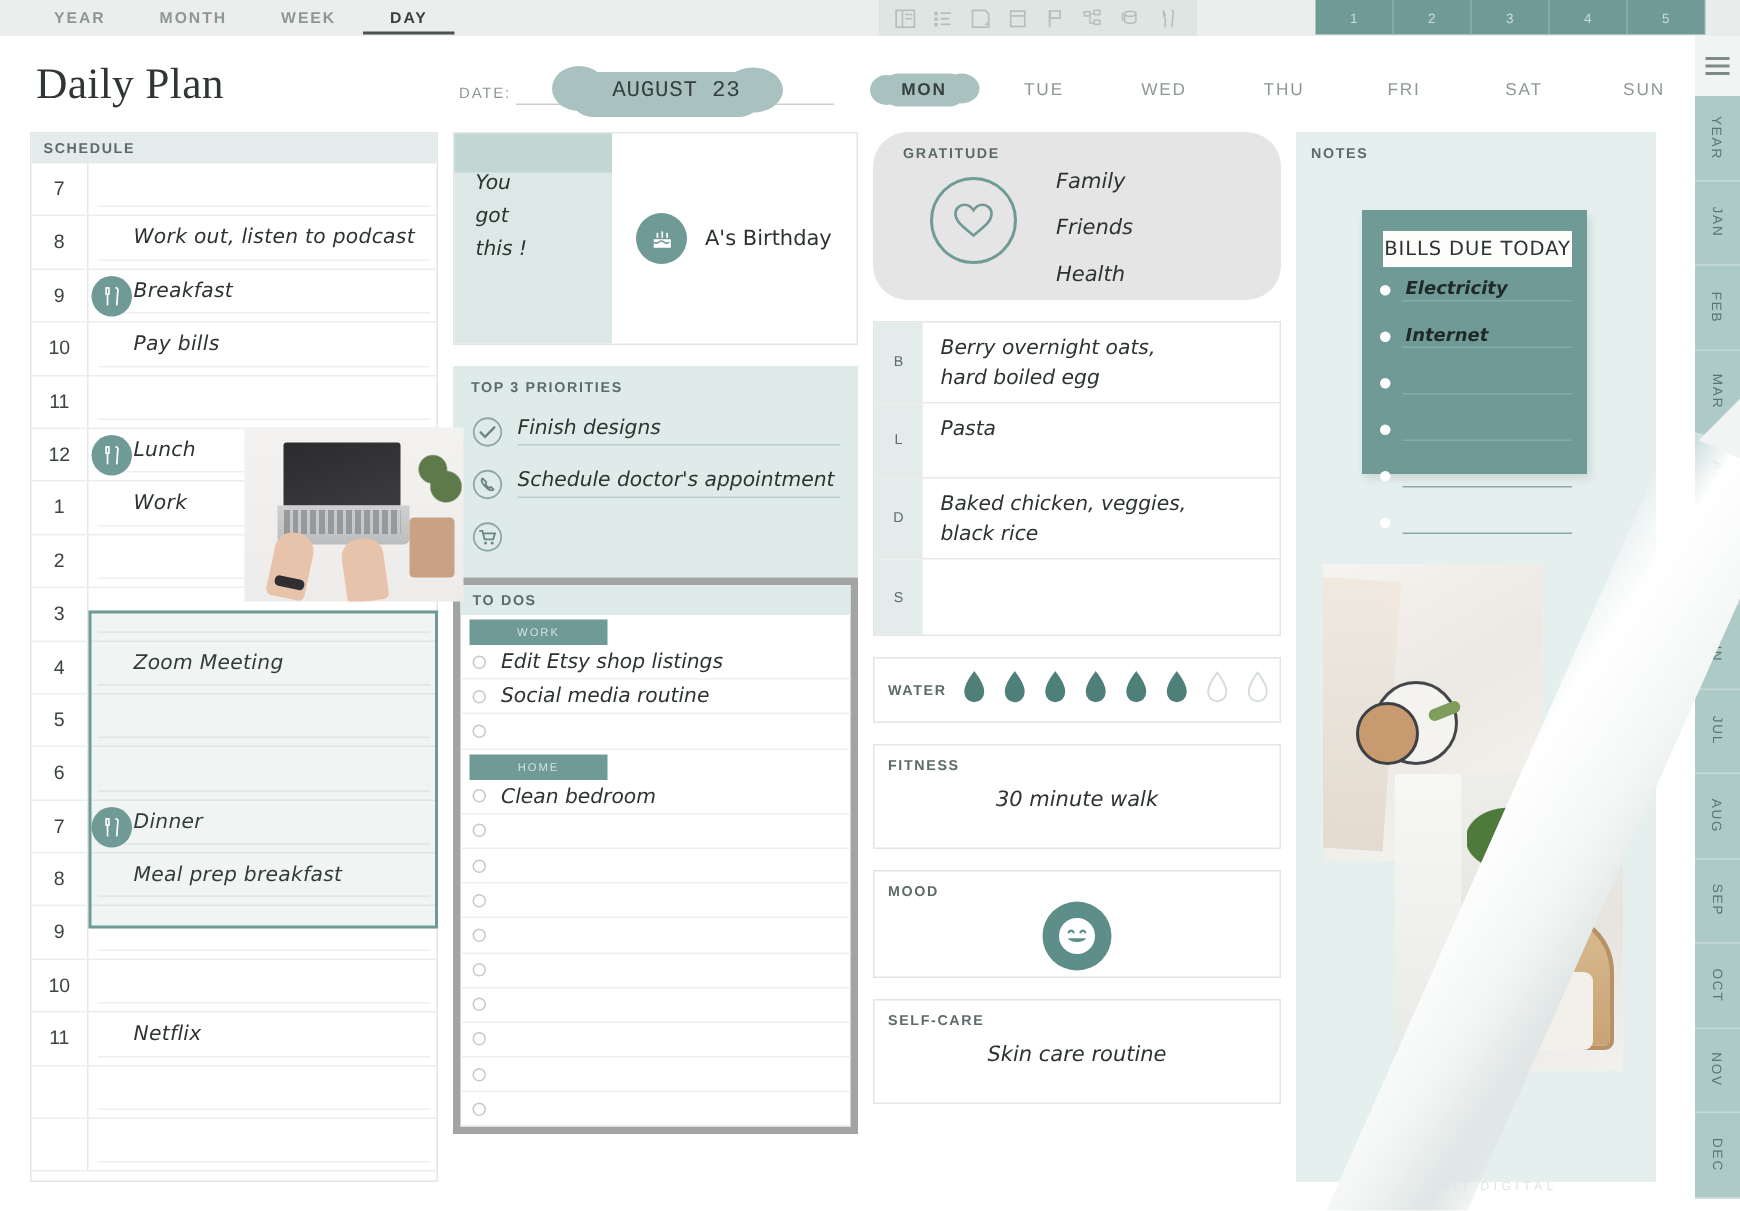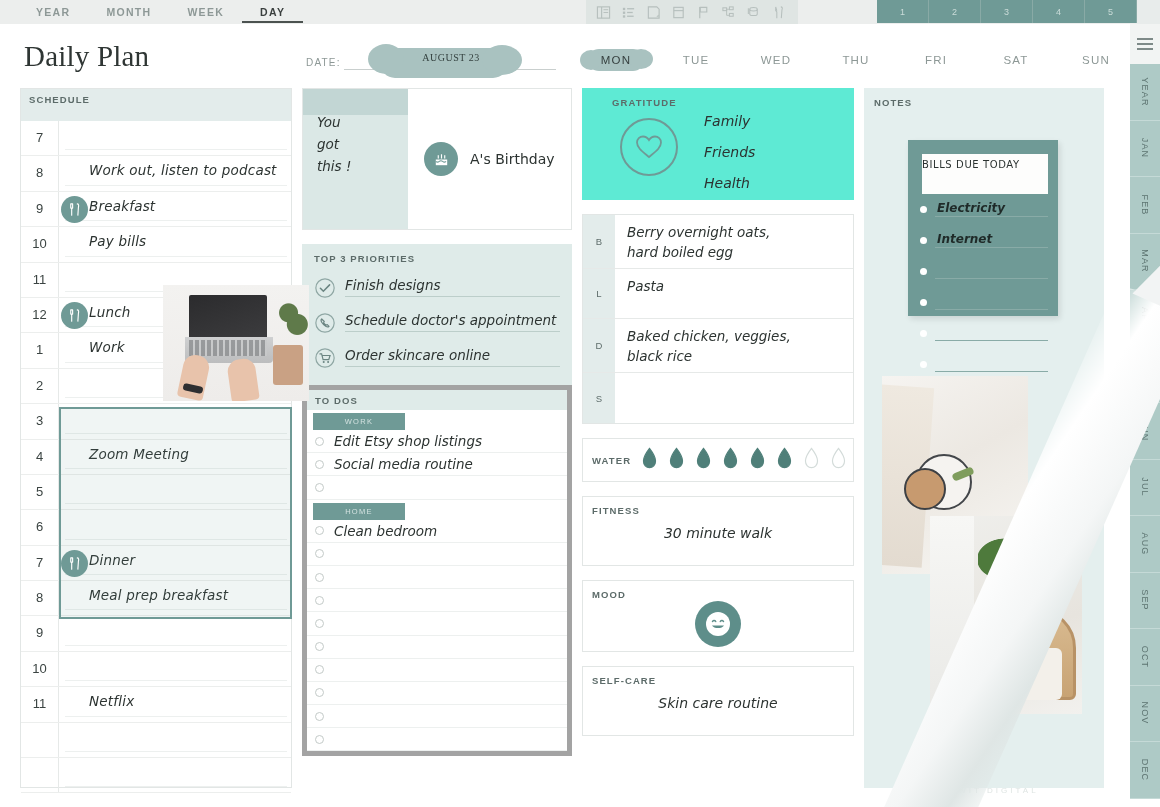--- a/index.html
+++ b/index.html
@@ -53,48 +53,48 @@
     position:absolute; left:74px; top:-2px; width:128px; height:30px;
     background:#a9c2c0; border-radius:50px;
   }
   .date-cloud:before, .date-cloud:after {
     content:""; position:absolute; background:#a9c2c0; border-radius:50%;
   }
   .date-cloud:before { width:36px; height:30px; left:-12px; top:-4px; }
   .date-cloud:after  { width:40px; height:30px; right:-14px; top:-3px; }
   .date-value {
     position:absolute; left:90px; top:2px; width:110px; text-align:center;
-    font-family:Liberation Serif, serif; font-size:10px; color:#33403e;
+    font-family:Liberation Mono, monospace; font-size:15px; color:#33403e;
     letter-spacing:.5px; z-index:3;
   }
 
   .weekdays { position:absolute; left:576px; top:48px; width:560px; display:flex; }
   .wd {
     width:80px; text-align:center; font-size:11.5px; letter-spacing:1.2px;
     color:#8d9896; position:relative; padding:6px 0;
   }
   .wd .blob {
     position:absolute; left:50%; top:1px; transform:translateX(-50%);
     width:56px; height:22px; background:#a9c2c0; border-radius:40px; z-index:0;
   }
   .wd .blob:before, .wd .blob:after {
     content:""; position:absolute; background:#a9c2c0; border-radius:50%;
   }
   .wd .blob:before { width:22px; height:20px; left:-8px; top:1px; }
   .wd .blob:after  { width:24px; height:20px; right:-9px; top:0px; }
   .wd span { position:relative; z-index:2; }
-  .wd.active span { color:#36403f; font-weight:400; }
+  .wd.active span { color:#36403f; font-weight:700; }
 
   
   .schedule {
     position:absolute; left:20px; top:88px; width:272px; height:700px;
     background:#fff; border:1px solid #e2e6e5;
   }
   .sched-head {
-    height:32px; background:#e3eceb; font-size:9.5px; letter-spacing:1.1px;
+    height:20px; background:#e3eceb; font-size:9.5px; letter-spacing:1.1px;
     color:#5c6b69; padding:5px 0 0 8px; font-weight:600;
   }
   .sched-rows { position:relative; }
   .srow { height:35.4px; display:flex; border-bottom:1px solid #eceeed; position:relative; }
   .srow .hr {
     width:38px; text-align:center; font-size:13px; color:#3b4442;
     padding-top:9px; border-right:1px solid #e6e9e8; flex:none;
   }
   .srow .body { flex:1; position:relative; }
   .srow .body:after {
@@ -183,21 +183,21 @@
   }
   .td-row { height:23.2px; border-bottom:1px solid #edf0ef; display:flex; align-items:center; padding-left:8px; }
   .td-circ { width:9px; height:9px; border-radius:50%; border:1px solid #c3cac8; flex:none; }
   .td-txt {
     margin-left:10px; font-family:"DejaVu Sans", sans-serif; font-style:italic;
     font-size:13.5px; color:#2c3331; white-space:nowrap;
   }
 
   
   .col3 { position:absolute; left:582px; top:88px; width:272px; }
-  .grat { background:#5eead4; height:112px; padding:9px 30px; position:relative; }
+  .grat { background:#e5e5e5; height:112px; padding:9px 20px; position:relative;border-radius:23px; }
   .grat-ic { position:absolute; left:38px; top:30px; width:58px; height:58px;
     border:2px solid #6f9a96; border-radius:50%;
     display:flex; align-items:center; justify-content:center; }
   .grat-list {
     position:absolute; left:122px; top:18px;
     font-family:"DejaVu Sans", sans-serif; font-style:italic;
     font-size:14px; line-height:31px; color:#2c3331;
   }
   .meals { border:1px solid #e2e6e5; }
   .meal-row { display:flex; border-bottom:1px solid #e6e9e8; min-height:50px; }
@@ -230,23 +230,23 @@
   
   .notes {
     position:absolute; left:864px; top:88px; width:240px; height:700px;
     background:#e4efee; padding:9px 0 0 10px;
   }
   .sticky {
     position:absolute; left:44px; top:52px; width:150px; height:176px;
     background:#6f9a96; box-shadow:2px 3px 6px rgba(0,0,0,.11);
   }
   .sticky-title {
-    margin:14px 10px 0 14px; background:#fdfdfc; height:40px;
-    font-family:"DejaVu Sans", sans-serif; font-size:10px; color:#2c3331;
-    padding-top:5px; letter-spacing:.6px;
+    margin:14px 10px 0 14px; background:#fdfdfc; height:24px;
+    font-family:"DejaVu Sans", sans-serif; font-size:13px; color:#2c3331;
+    text-align:center; padding-top:5px; letter-spacing:.6px;
   }
   .bill-row { display:flex; align-items:center; margin:8px 10px 16px 12px;font-weight:bold; }
   .bill-dot { width:7px; height:7px; border-radius:50%; background:#fff; flex:none; }
   .bill-line { flex:1; margin-left:8px; border-bottom:1px solid #89aba7; position:relative; height:15px; }
   .bill-txt {
     position:absolute; left:2px; bottom:1px;
     font-family:"DejaVu Sans", sans-serif; font-style:italic;
     font-size:12px; color:#1f2a28; white-space:nowrap;
   }
   .ph1 {
@@ -613,21 +613,20 @@
               </svg></span>
      <span class="prio-txt">Schedule doctor's appointment</span>
    </div>
           <div class="prio-item">
      <span class="prio-ic"><svg width="22" height="22" viewBox="0 0 24 24">
                 <circle cx="12" cy="12" r="10" fill="none" stroke="#8fa7a4" stroke-width="1.3"></circle>
                 <path d="M6.5 7.5h1.8l1.6 6.2h6.2l1.4-4.4H9.2" fill="none" stroke="#6b8582" stroke-width="1.3" stroke-linecap="round"></path>
                 <circle cx="10.6" cy="16.3" r="1.1" fill="#6b8582"></circle>
                 <circle cx="15.4" cy="16.3" r="1.1" fill="#6b8582"></circle>
               </svg></span>
-     <span class="prio-txt">Order  skincare  online</span>
    </div>
         </div>
     </div>
 
     <div class="todos">
       <div class="todos-head">TO DOS</div>
       <div id="todoList">
           <div class="cat-tag">WORK</div>
           <div class="td-row">
            <span class="td-circ"></span>

